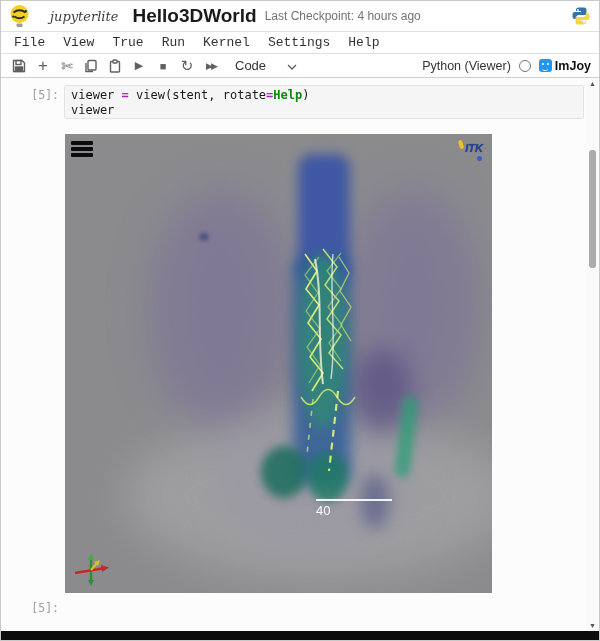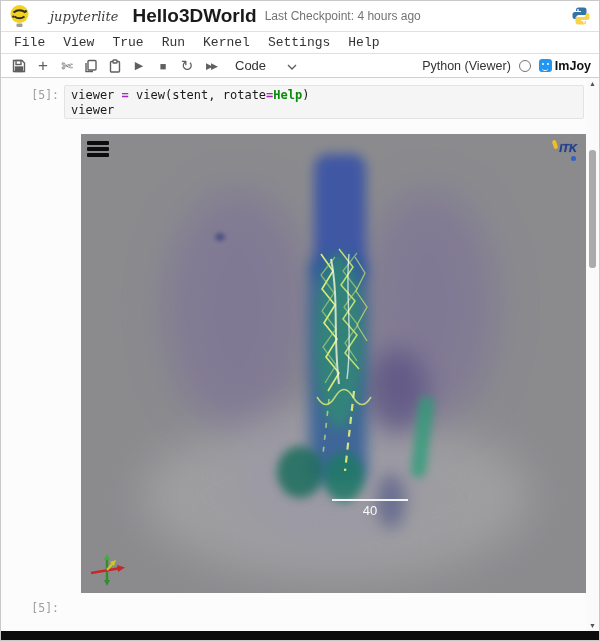--- a/index.html
+++ b/index.html
@@ -40,35 +40,35 @@
   
   #content { position:absolute; top:77px; left:0; right:0; bottom:9px; background:#fcfcfc; }
   .mono { font-family:"DejaVu Sans Mono", monospace; }
   .prompt { position:absolute; left:0; width:58px; text-align:right; font-size:11.5px; color:#9e9e9e; }
   #code-box { position:absolute; left:63px; top:7px; width:520px; height:34px;
               background:#f5f5f5; border:1px solid #e3e3e3; border-radius:2px; padding:2px 6px;
               font-size:12px; line-height:15px; color:#1a1a1a; cursor:text; }
   .op { color:#a626c4; font-weight:bold; }
   .kw { color:#0a8a0a; font-weight:bold; }
   
-  #viewer { position:absolute; left:80px; top:56px; width:505px; height:459px;
+  #viewer { position:absolute; left:64px; top:56px; width:427px; height:459px;
             background:#8b8b8e; overflow:hidden; cursor:grab; }
   .blob { position:absolute; border-radius:50%; filter:blur(14px); }
   #hamburger { position:absolute; left:6px; top:7px; width:22px; height:16px; cursor:pointer; z-index:5; }
   #hamburger div { height:3.5px; background:#0c0c0c; border-radius:1px; margin-bottom:2.5px; }
   #itk-logo { position:absolute; right:9px; top:4px; z-index:5; cursor:pointer; text-align:right; }
   #itk-logo .itk-txt { font-size:11px; font-weight:bold; font-style:italic; color:#24418f;
                        text-shadow:0 0 1px #24418f; letter-spacing:0; }
   #itk-logo .itk-fig { position:absolute; left:-6px; top:2px; width:4px; height:9px;
                        background:#f0c020; border-radius:2px; transform:rotate(-18deg); }
   #itk-logo .itk-dot { position:absolute; right:1px; top:18px; width:5px; height:5px;
                        background:#2f62c9; border-radius:50%; }
   #scalebar { position:absolute; left:251px; top:365px; width:76px; z-index:4; }
   #scalebar .bar { height:2px; background:#f4f4f4; }
-  #scalebar .lab { margin-top:2px; text-align:center; font-size:13px; color:#fafafa; }
+  #scalebar .lab { margin-top:2px; text-align:left; font-size:13px; color:#fafafa; }
   #axes-widget { position:absolute; left:7px; top:419px; z-index:5; cursor:pointer; }
   #stent-svg { position:absolute; left:228px; top:105px; z-index:3; }
   
   #out-row { position:absolute; left:0; right:0; top:521px; height:16px; }
   #out-repr { position:absolute; left:66px; font-size:12px; color:#111; }
   
   #scrollbar { position:absolute; top:77px; right:0; width:13px; bottom:9px; background:#fafafa; }
   .sb-arrow { position:absolute; left:2px; width:9px; text-align:center; font-size:7px; color:#555; cursor:pointer; }
   #sb-thumb { position:absolute; left:3px; top:72px; width:7px; height:118px; background:#ababab; border-radius:3px; cursor:pointer; }
   

